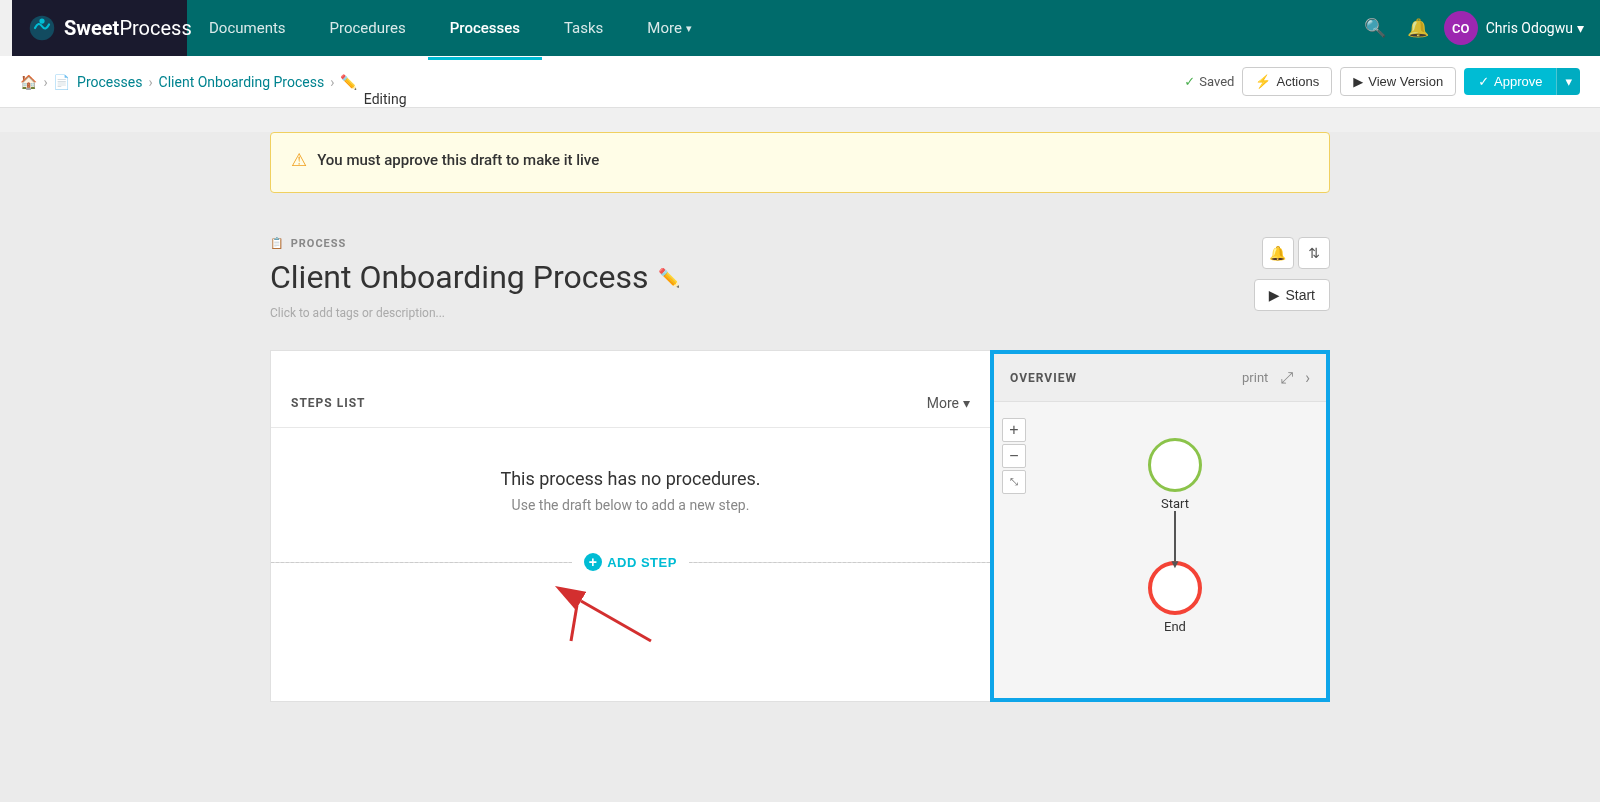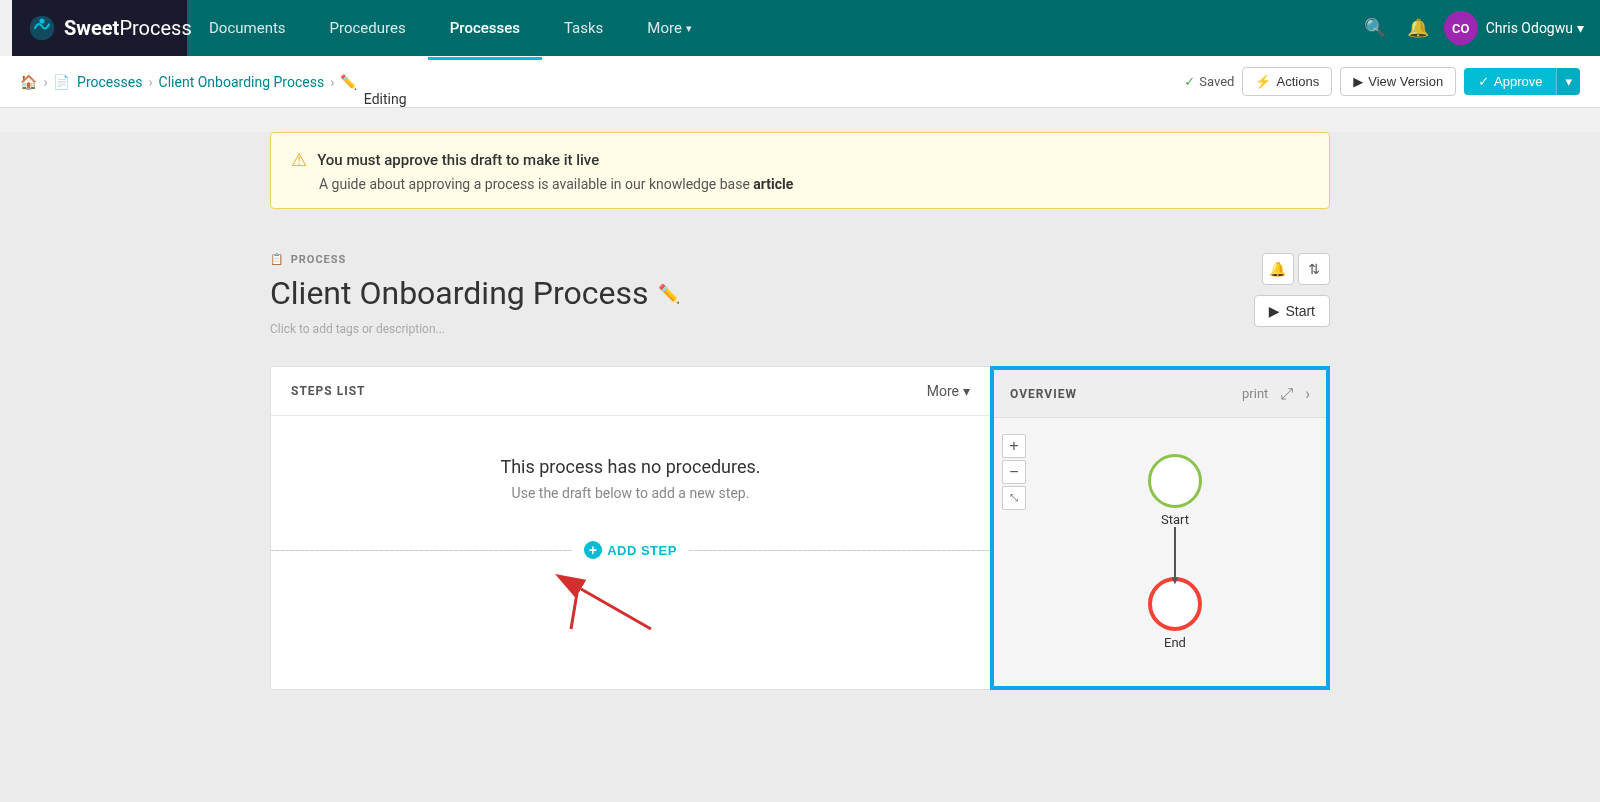--- a/index.html
+++ b/index.html
@@ -306,20 +306,21 @@
       background: white;
       border: 1px solid #e0e0e0;
       border-right: none;
     }
     .steps-header {
       padding: 16px 20px;
       border-bottom: 1px solid #e8e8e8;
       display: flex;
       justify-content: space-between;
       align-items: center;
+      margin-top: 28px;
     }
     .steps-title {
       font-size: 12px;
       font-weight: 700;
       color: #555;
       letter-spacing: 1px;
     }
     .more-link {
       font-size: 14px;
       color: #555;
@@ -578,23 +579,20 @@
   </div>
 </div>
 
 <div class="main-content">
 
   <div class="warning-banner">
     <div class="warning-title">
       <span class="warning-icon">⚠</span>
       <span>You must approve this draft to make it live</span>
     </div>
-    <div class="warning-body">
-      <span>A guide about approving a process is available in our knowledge base </span><a href="#">article</a>
-    </div>
   </div>
 
   <div class="process-header-section">
     <div class="process-label">
       <span>📋</span>
       <span>PROCESS</span>
     </div>
     <div class="process-title">
       <span>Client Onboarding Process</span>
       <span class="edit-icon">✏️</span>

